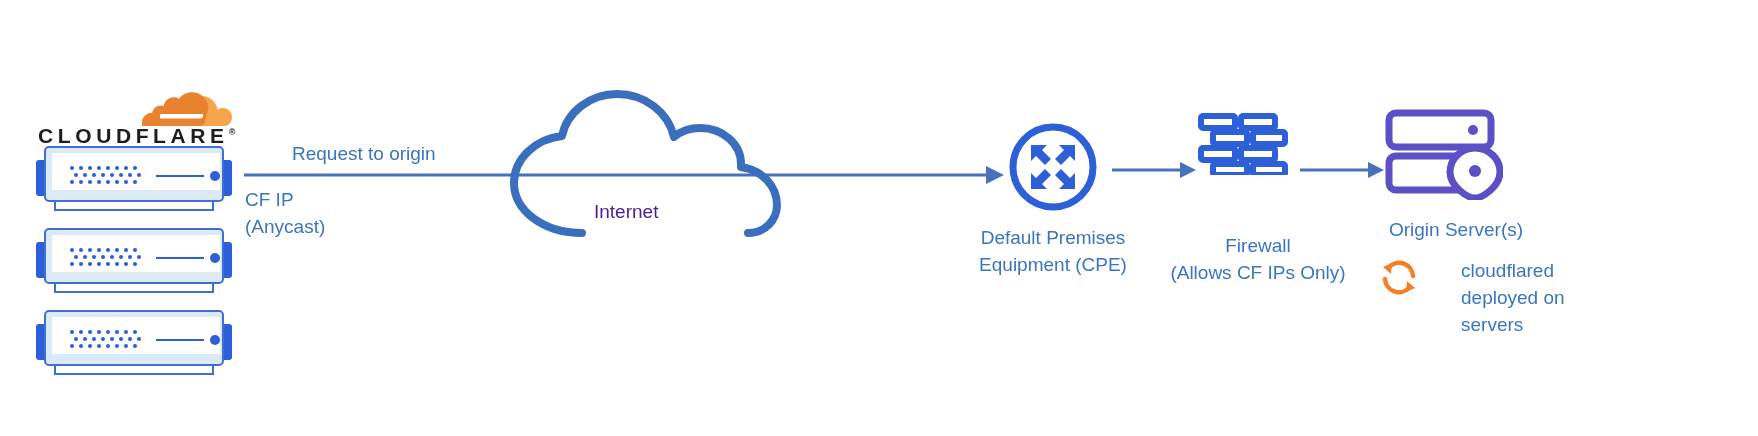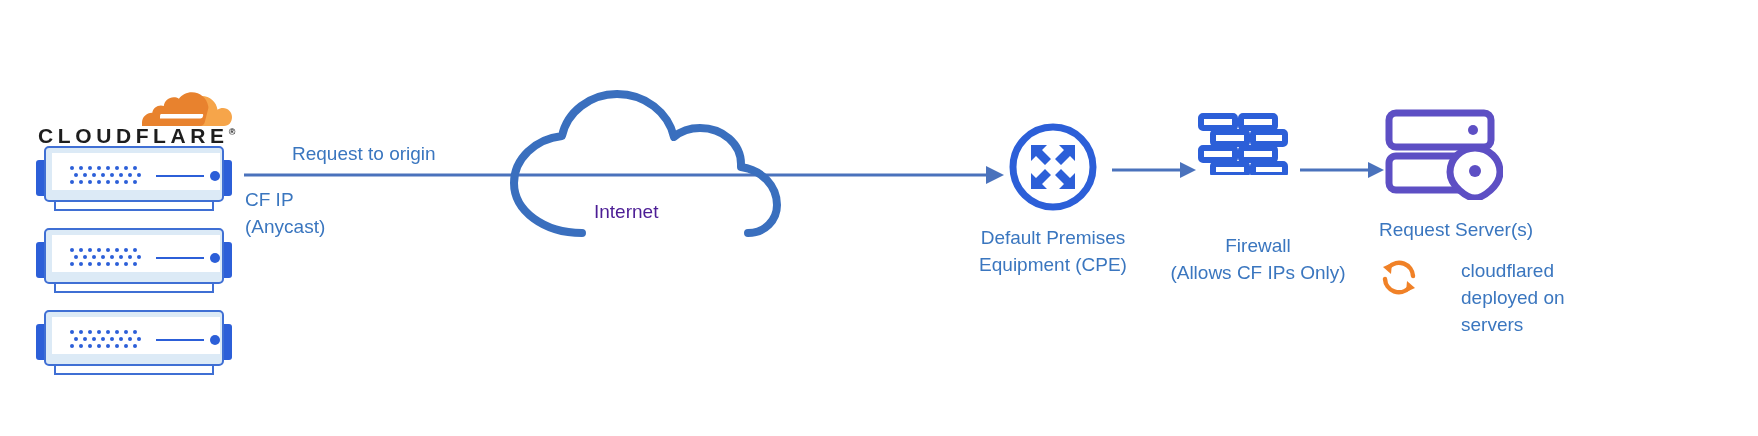--- a/index.html
+++ b/index.html
@@ -491,21 +491,21 @@
 
   <div class="abs" id="origin-icon">
     <svg width="118" height="92" viewBox="0 0 118 92">
       <rect x="4" y="5" width="102" height="34" rx="7" fill="none" stroke="#5d4fc4" stroke-width="7"></rect>
       <circle cx="88" cy="22" r="5" fill="#5d4fc4"></circle>
       <path d="M90 48 L11 48 C7 48 4 51 4 55 L4 75 C4 79 7 82 11 82 L86 82" fill="none" stroke="#5d4fc4" stroke-width="7" stroke-linecap="round"></path>
       <path d="M90 40 C76 40 65 51 65 64 C65 78 82 90 90 90 C98 90 115 78 115 64 C115 51 104 40 90 40 Z" fill="#ffffff" stroke="#5d4fc4" stroke-width="7" stroke-linejoin="round"></path>
       <circle cx="90" cy="63" r="6" fill="#5d4fc4"></circle>
     </svg>
   </div>
-  <div class="abs" id="origin-label">Request Server(s)</div>
+  <div class="abs" id="origin-label">Origin Server(s)</div>
 
   <div class="abs" id="cloudflared-icon">
     <svg width="44" height="44" viewBox="0 0 44 44">
       <path d="M8 24 A14 14 0 0 0 32 33" fill="none" stroke="#f08127" stroke-width="4.5" stroke-linecap="round"></path>
       <polygon points="30,26 38,33 29,37" fill="#f08127"></polygon>
       <path d="M36 21 A14 14 0 0 0 12 12" fill="none" stroke="#f08127" stroke-width="4.5" stroke-linecap="round"></path>
       <polygon points="14,19 6,12 15,8" fill="#f08127"></polygon>
     </svg>
   </div>
   <div class="abs" id="cloudflared-text">

